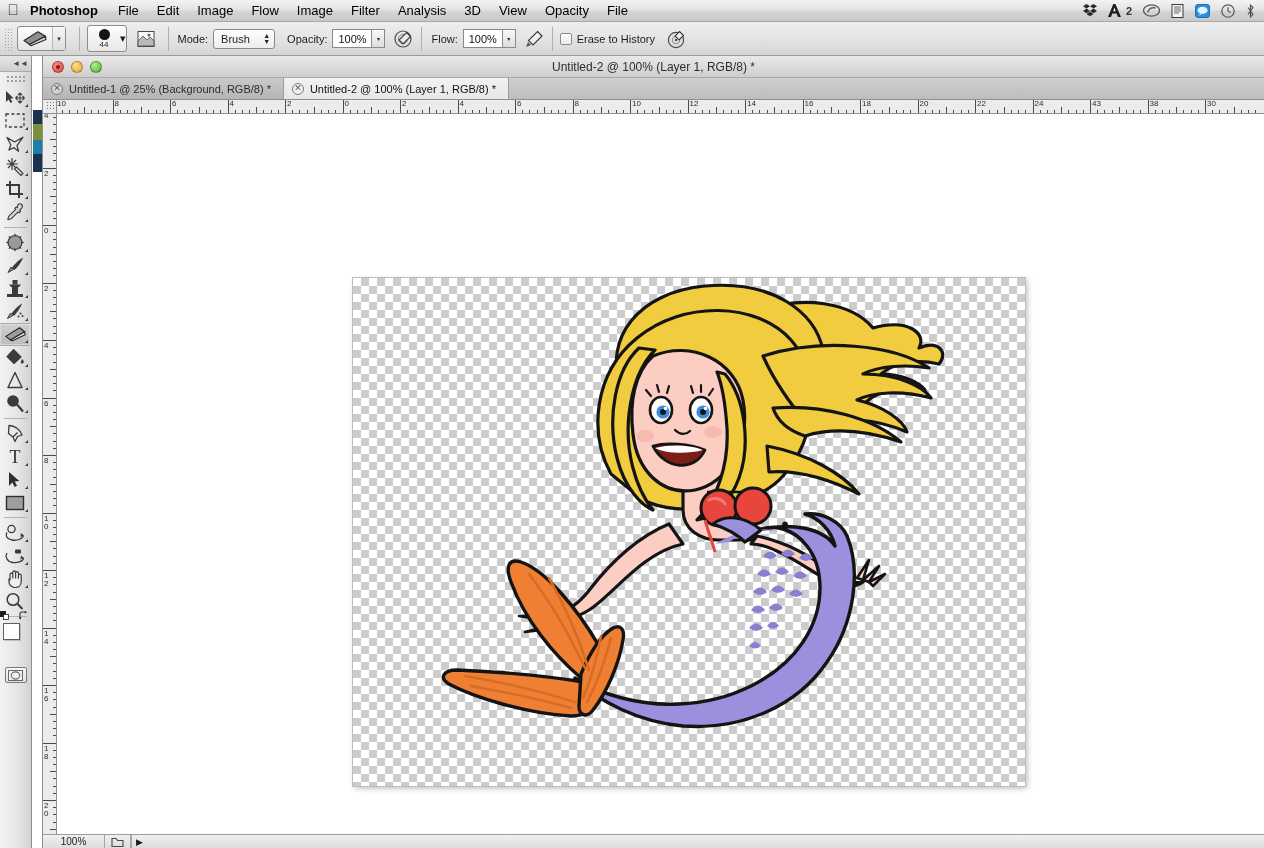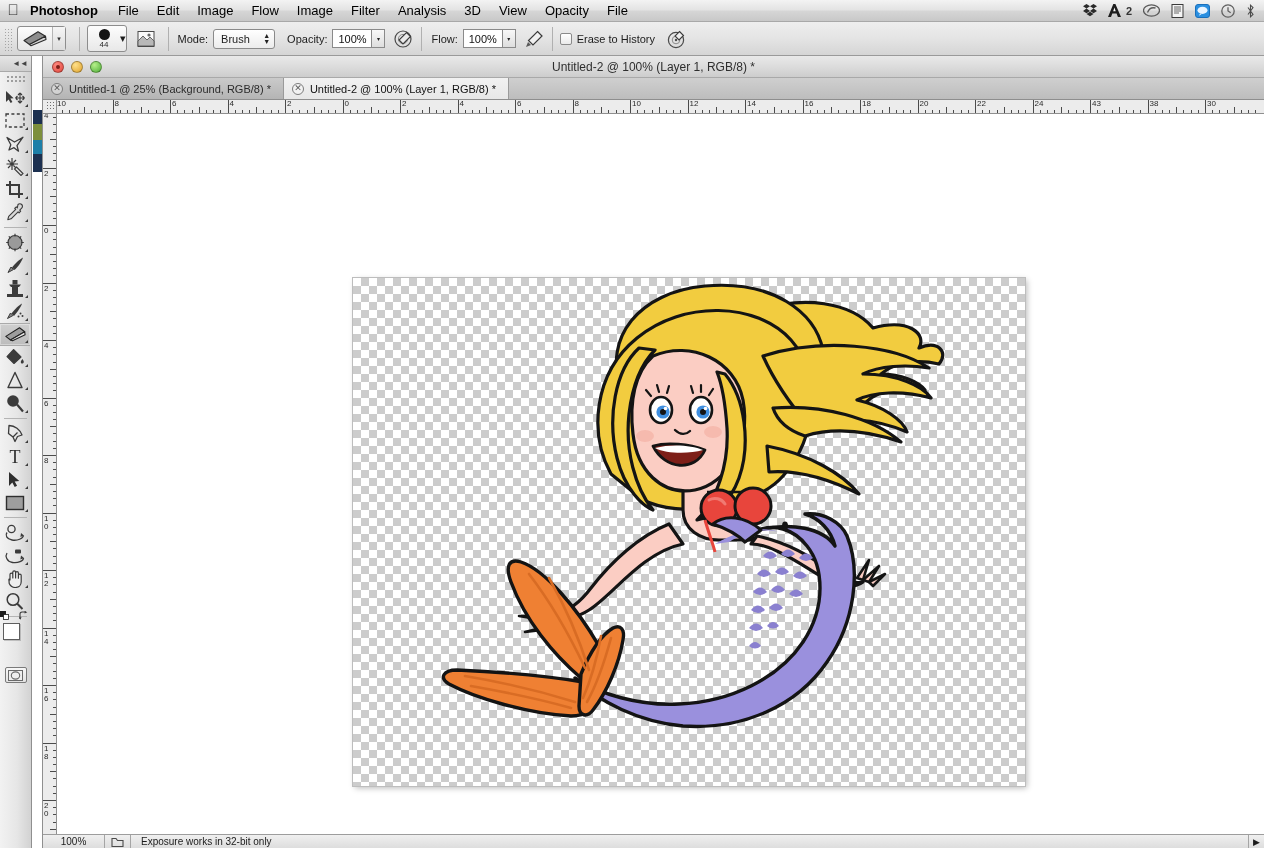--- a/index.html
+++ b/index.html
@@ -1095,17 +1095,16 @@
       </div>
     </div>
 
     <div class="statusbar">
       <span class="st-zoom">100%</span>
       <span class="st-icon">
         <svg width="13" height="12" viewBox="0 0 13 12">
             <path d="M1 10.5V2.5h4l1.5 2H12v6z" fill="none" stroke="#4a4a4a" stroke-width="1.1"></path>
           </svg>
       </span>
-      <span class="st-msg">Exposure works in 32-bit only</span>
       <span class="st-arrow">▶</span>
     </div>
   </div>
 </div>
 
 </body></html>

